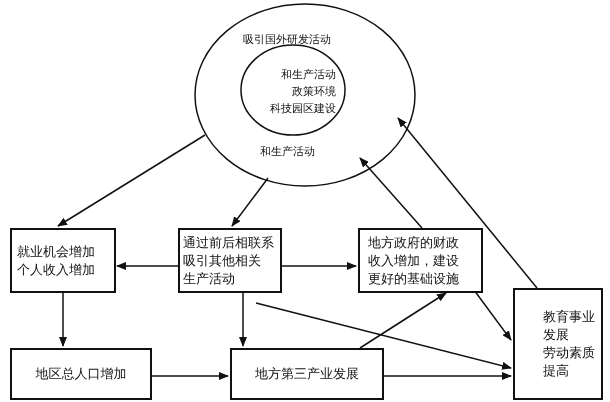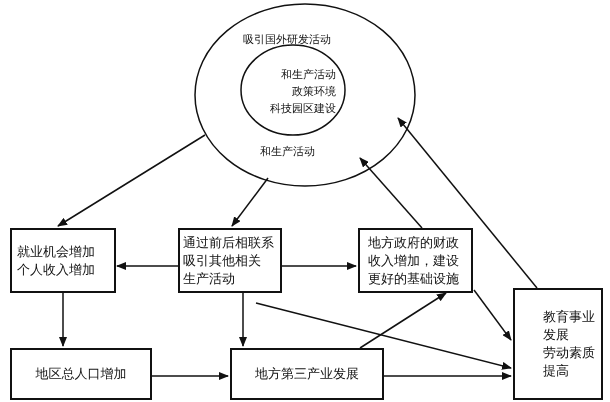--- a/index.html
+++ b/index.html
@@ -52,21 +52,21 @@
   <div class="line">就业机会增加</div>
   <div class="line">个人收入增加</div>
 </div>
 
 <div class="box left" style="left:178px; top:228px; width:104px; height:65px; padding-left:3px;">
   <div class="line">通过前后相联系</div>
   <div class="line">吸引其他相关</div>
   <div class="line">生产活动</div>
 </div>
 
-<div class="box left" style="left:358px; top:228px; width:115px; height:65px; padding-left:8px;">
+<div class="box left" style="left:358px; top:228px; width:125px; height:65px; padding-left:8px;">
   <div class="line">地方政府的财政</div>
   <div class="line">收入增加，建设</div>
   <div class="line">更好的基础设施</div>
 </div>
 
 <div class="box left" style="left:513px; top:288px; width:90px; height:112px; padding-left:28px;">
   <div class="line">教育事业</div>
   <div class="line">发展</div>
   <div class="line">劳动素质</div>
   <div class="line">提高</div>

